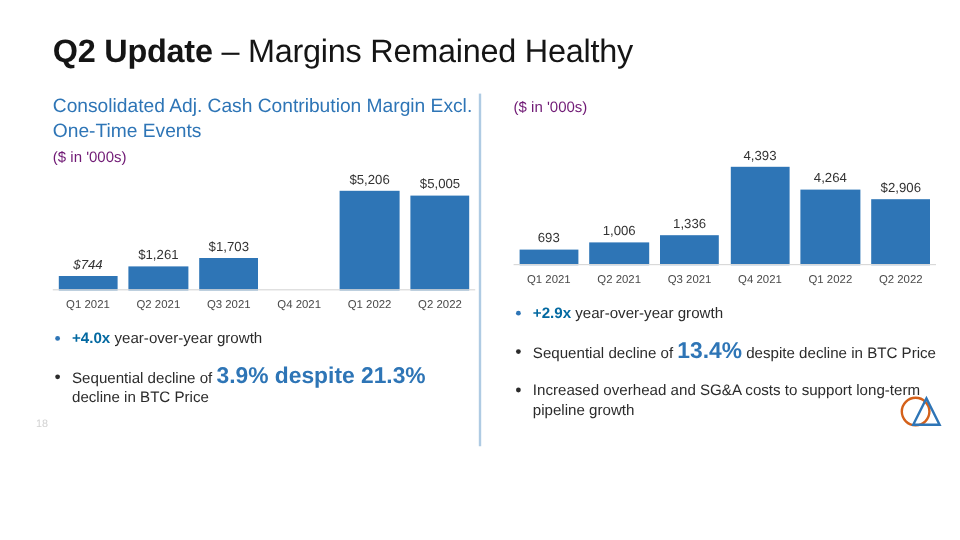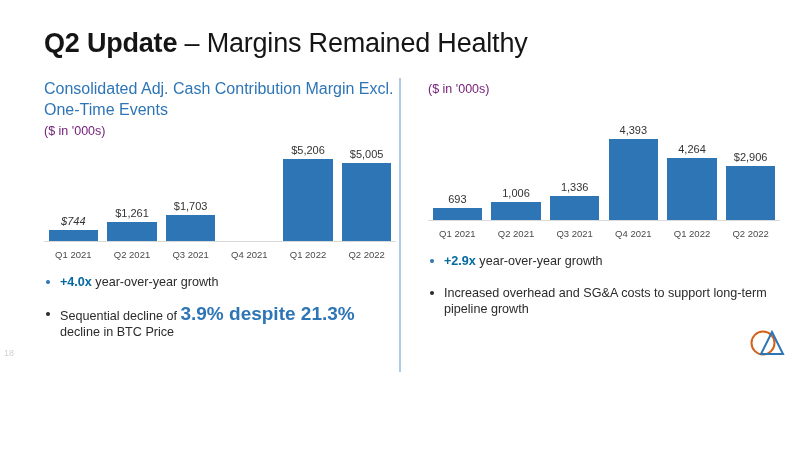--- a/index.html
+++ b/index.html
@@ -152,21 +152,21 @@
   }
   .hl-lg {
     color: #2E75B6;
     font-weight: 700;
     font-size: 19px;
   }
 
   
   #page-number {
     position: absolute;
-    left: 4px;
+    left: 30px;
     bottom: 14px;
     font-size: 9px;
     color: #D2D2D2;
   }
   #brand-logo {
     position: absolute;
     right: 12px;
     bottom: 12px;
     width: 40px;
     height: 34px;
@@ -255,20 +255,21 @@
       <div class="axis-line"></div>
     <div class="cat-label" style="left: 0%; width: 16.6667%;">Q1 2021</div>
         <div class="cat-label" style="left: 16.6667%; width: 16.6667%;">Q2 2021</div>
         <div class="cat-label" style="left: 33.3333%; width: 16.6667%;">Q3 2021</div>
         <div class="cat-label" style="left: 50%; width: 16.6667%;">Q4 2021</div>
         <div class="cat-label" style="left: 66.6667%; width: 16.6667%;">Q1 2022</div>
         <div class="cat-label" style="left: 83.3333%; width: 16.6667%;">Q2 2022</div>
       </div>
     <div class="bullets" id="right-bullets">
         <div class="bullet accent"><span class="dot"></span><span class="hl">+2.9x</span><span> year-over-year growth</span></div>
+        <div class="bullet"><span class="dot"></span><span>Sequential decline of </span><span class="hl-lg">13.4%</span><span> despite decline in BTC Price</span></div>
         <div class="bullet"><span class="dot"></span><span>Increased overhead and SG&amp;A costs to support long-term pipeline growth</span></div>
       </div>
   </div>
 
   <div id="page-number">18</div>
 
   <svg id="brand-logo" viewBox="0 0 40 34">
     <circle id="logo-circle" cx="15" cy="17" r="11.5" fill="none" stroke="#D4611A" stroke-width="2"></circle>
     <path id="logo-triangle" d="M24 6 L35 28 L13 28 Z" fill="none" stroke="#2E75B6" stroke-width="2" stroke-linejoin="miter"></path>
   </svg>

